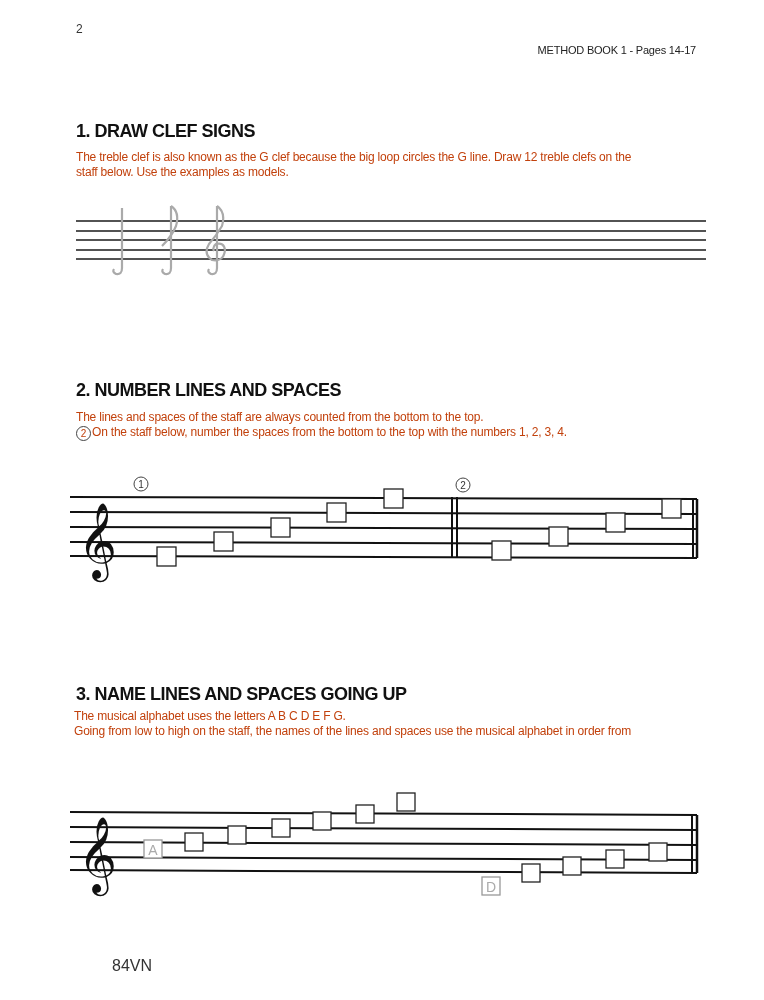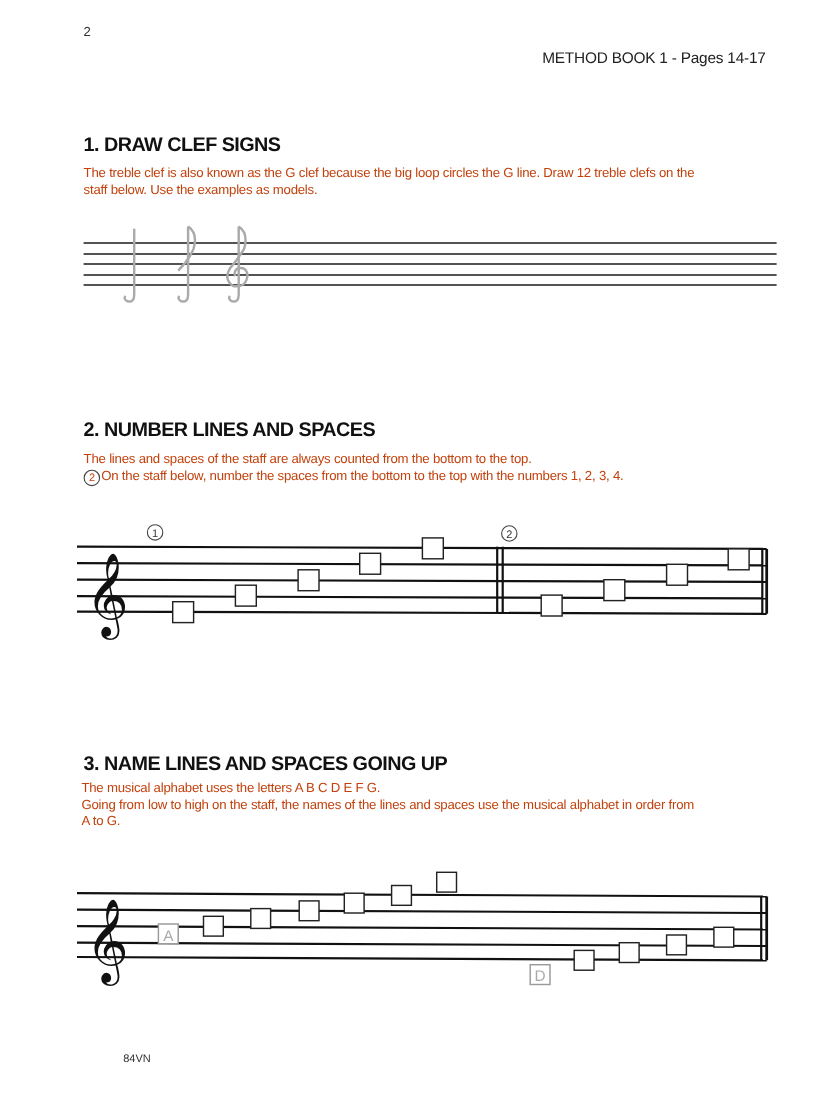--- a/index.html
+++ b/index.html
@@ -1,25 +1,25 @@
 <!DOCTYPE html>
 <html><head>
 <meta charset="utf-8">
 <style>
   html, body { margin:0; padding:0; background:#ffffff; }
   body { width:764px; height:1000px; position:relative; overflow:hidden;
          font-family:"Liberation Sans", sans-serif; color:#1a1a1a; }
   .abs { position:absolute; }
   .page-num { left:76px; top:22px; font-size:12px; color:#333; }
-  .running-head { right:68px; top:44px; font-size:14px; color:#222; letter-spacing:-0.2px; }
+  .running-head { right:68px; top:44px; font-size:11px; color:#222; letter-spacing:-0.2px; }
   .sec-title { font-size:18px; font-weight:bold; letter-spacing:-0.5px; color:#111; }
   .body-text { font-size:12px; line-height:15px; color:#c2410c; letter-spacing:-0.2px; }
   .circ { display:inline-block; width:13px; height:13px; border:1px solid #444; border-radius:50%;
           font-size:10px; line-height:13px; text-align:center; margin-right:1px; vertical-align:-1px; }
-  .footer { left:76px; top:957px; font-size:10px; color:#333;padding-left:36px; }
+  .footer { left:76px; top:957px; font-size:16px; color:#333;padding-left:36px; }
   svg { position:absolute; left:0; top:0; }
 </style>
 </head>
 <body>
 
 <div class="abs page-num">2</div>
 <div class="abs running-head">METHOD BOOK 1 - Pages 14-17</div>
 
 <div class="abs sec-title" style="left:76px; top:121px;">1.  DRAW CLEF SIGNS</div>
 <div class="abs body-text" style="left:76px; top:150px; width:640px;">
@@ -123,16 +123,15 @@
 <div class="abs sec-title" style="left:76px; top:380px;">2.  NUMBER LINES AND SPACES</div>
 <div class="abs body-text" style="left:76px; top:410px; width:640px;">
   <div>The lines and spaces of the staff are always counted from the bottom to the top.</div>
   <div><span class="circ">2</span><span>On the staff below, number the spaces from the bottom to the top with the numbers 1, 2, 3, 4.</span></div>
 </div>
 
 <div class="abs sec-title" style="left:76px; top:684px;">3.  NAME LINES AND SPACES GOING UP</div>
 <div class="abs body-text" style="left:74px; top:709px; width:640px;">
   <div>The musical alphabet uses the letters A B C D E F G.</div>
   <div>Going from low to high on the staff, the names of the lines and spaces use the musical alphabet in order from</div>
-  <div>A to G.</div>
 </div>
 
 <div class="abs footer">84VN</div>
 
 </body></html>

